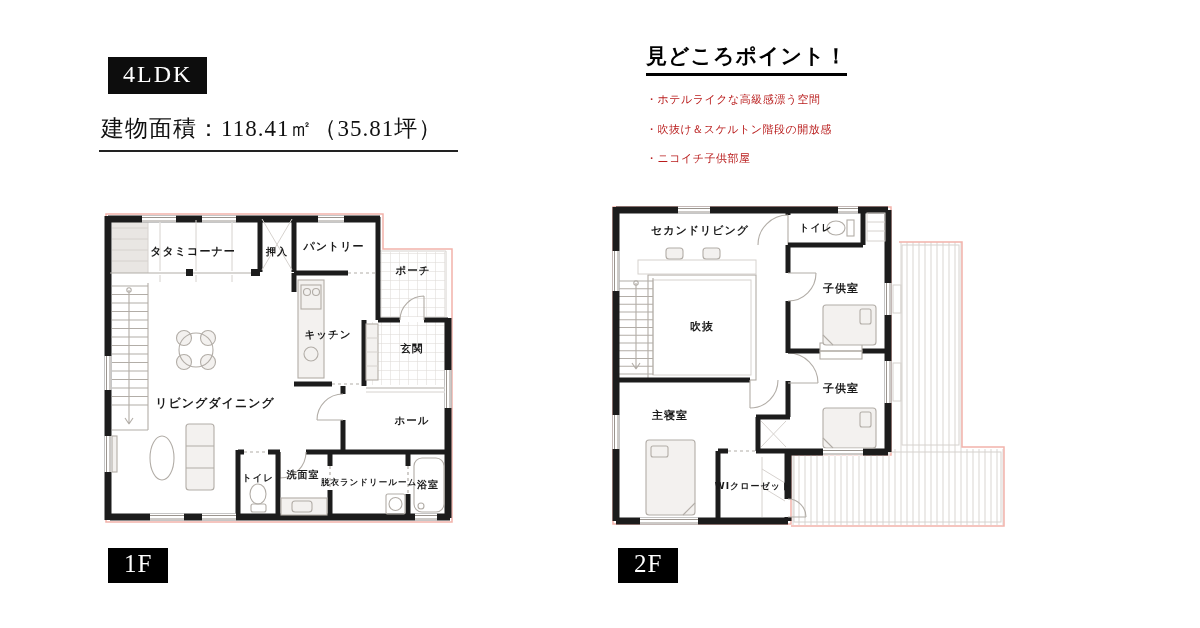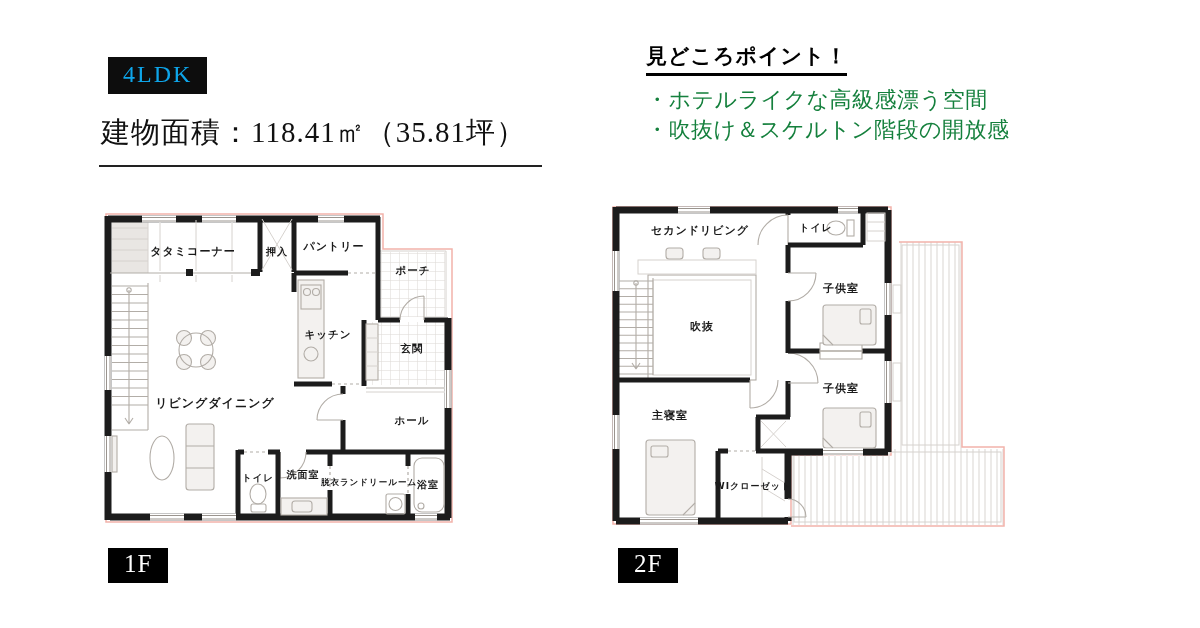--- a/index.html
+++ b/index.html
@@ -6,44 +6,44 @@
   body{
     width:1200px;height:628px;position:relative;overflow:hidden;
     background:#ffffff;
     font-family:"Liberation Sans","DejaVu Sans",sans-serif;
     color:#1a1a1a;
   }
   .abs{position:absolute;}
   
   .type-badge{
     left:108px;top:57px;
-    background:#0d0d0d;color:#0ea5e9;
+    background:#0d0d0d;color:#ffffff;
     font-family:"Liberation Serif","DejaVu Serif",serif;
     font-size:24px;letter-spacing:2px;
     padding:4px 15px 6px 15px;
   }
   .area-line{
     left:99px;top:113px;
     font-family:"Liberation Serif","DejaVu Serif",serif;
-    font-size:29px;letter-spacing:1px;color:#111;
+    font-size:23px;letter-spacing:1px;color:#111;
     border-bottom:2px solid #222;
-    padding:0 16px 12px 2px;
+    padding:0 16px 6px 2px;
     white-space:nowrap;
   }
   
   .highlights{left:646px;top:42px;width:420px;}
   .hl-title{
     display:inline-block;
     font-size:21px;font-weight:800;letter-spacing:1px;color:#000;
     border-bottom:3px solid #000;padding-bottom:3px;
   }
   .hl-list{margin-top:9px;}
   .hl-item{
     font-family:"Liberation Serif","DejaVu Serif",serif;
-    font-size:22px;line-height:29.5px;letter-spacing:0.5px;color:#15803d;
+    font-size:11px;line-height:29.5px;letter-spacing:0.5px;color:#b91c1c;
     white-space:nowrap;
   }
   
   .floor-badge{
     background:#000000;color:#ffffff;
     font-family:"Liberation Serif","DejaVu Serif",serif;
     font-size:25px;letter-spacing:1px;
     padding:2px 16px 5px 16px;
   }
   .badge-1f{left:108px;top:548px;}
@@ -73,20 +73,21 @@
 <body>
 
 <div class="abs type-badge">4LDK</div>
 <div class="abs area-line">建物面積：118.41㎡（35.81坪）</div>
 
 <div class="abs highlights">
   <div class="hl-title">見どころポイント！</div>
   <div class="hl-list">
     <div class="hl-item">・ホテルライクな高級感漂う空間</div>
     <div class="hl-item">・吹抜け＆スケルトン階段の開放感</div>
+    <div class="hl-item">・ニコイチ子供部屋</div>
   </div>
 </div>
 
 <svg class="plan plan-1f" viewBox="0 0 380 335" xmlns="http://www.w3.org/2000/svg">
   <defs>
     <pattern id="tile1" width="9" height="9" patternUnits="userSpaceOnUse">
       <path d="M9,0 H0 V9" fill="none" stroke="#dcd8d4" stroke-width="1"></path>
     </pattern>
   </defs>
 

